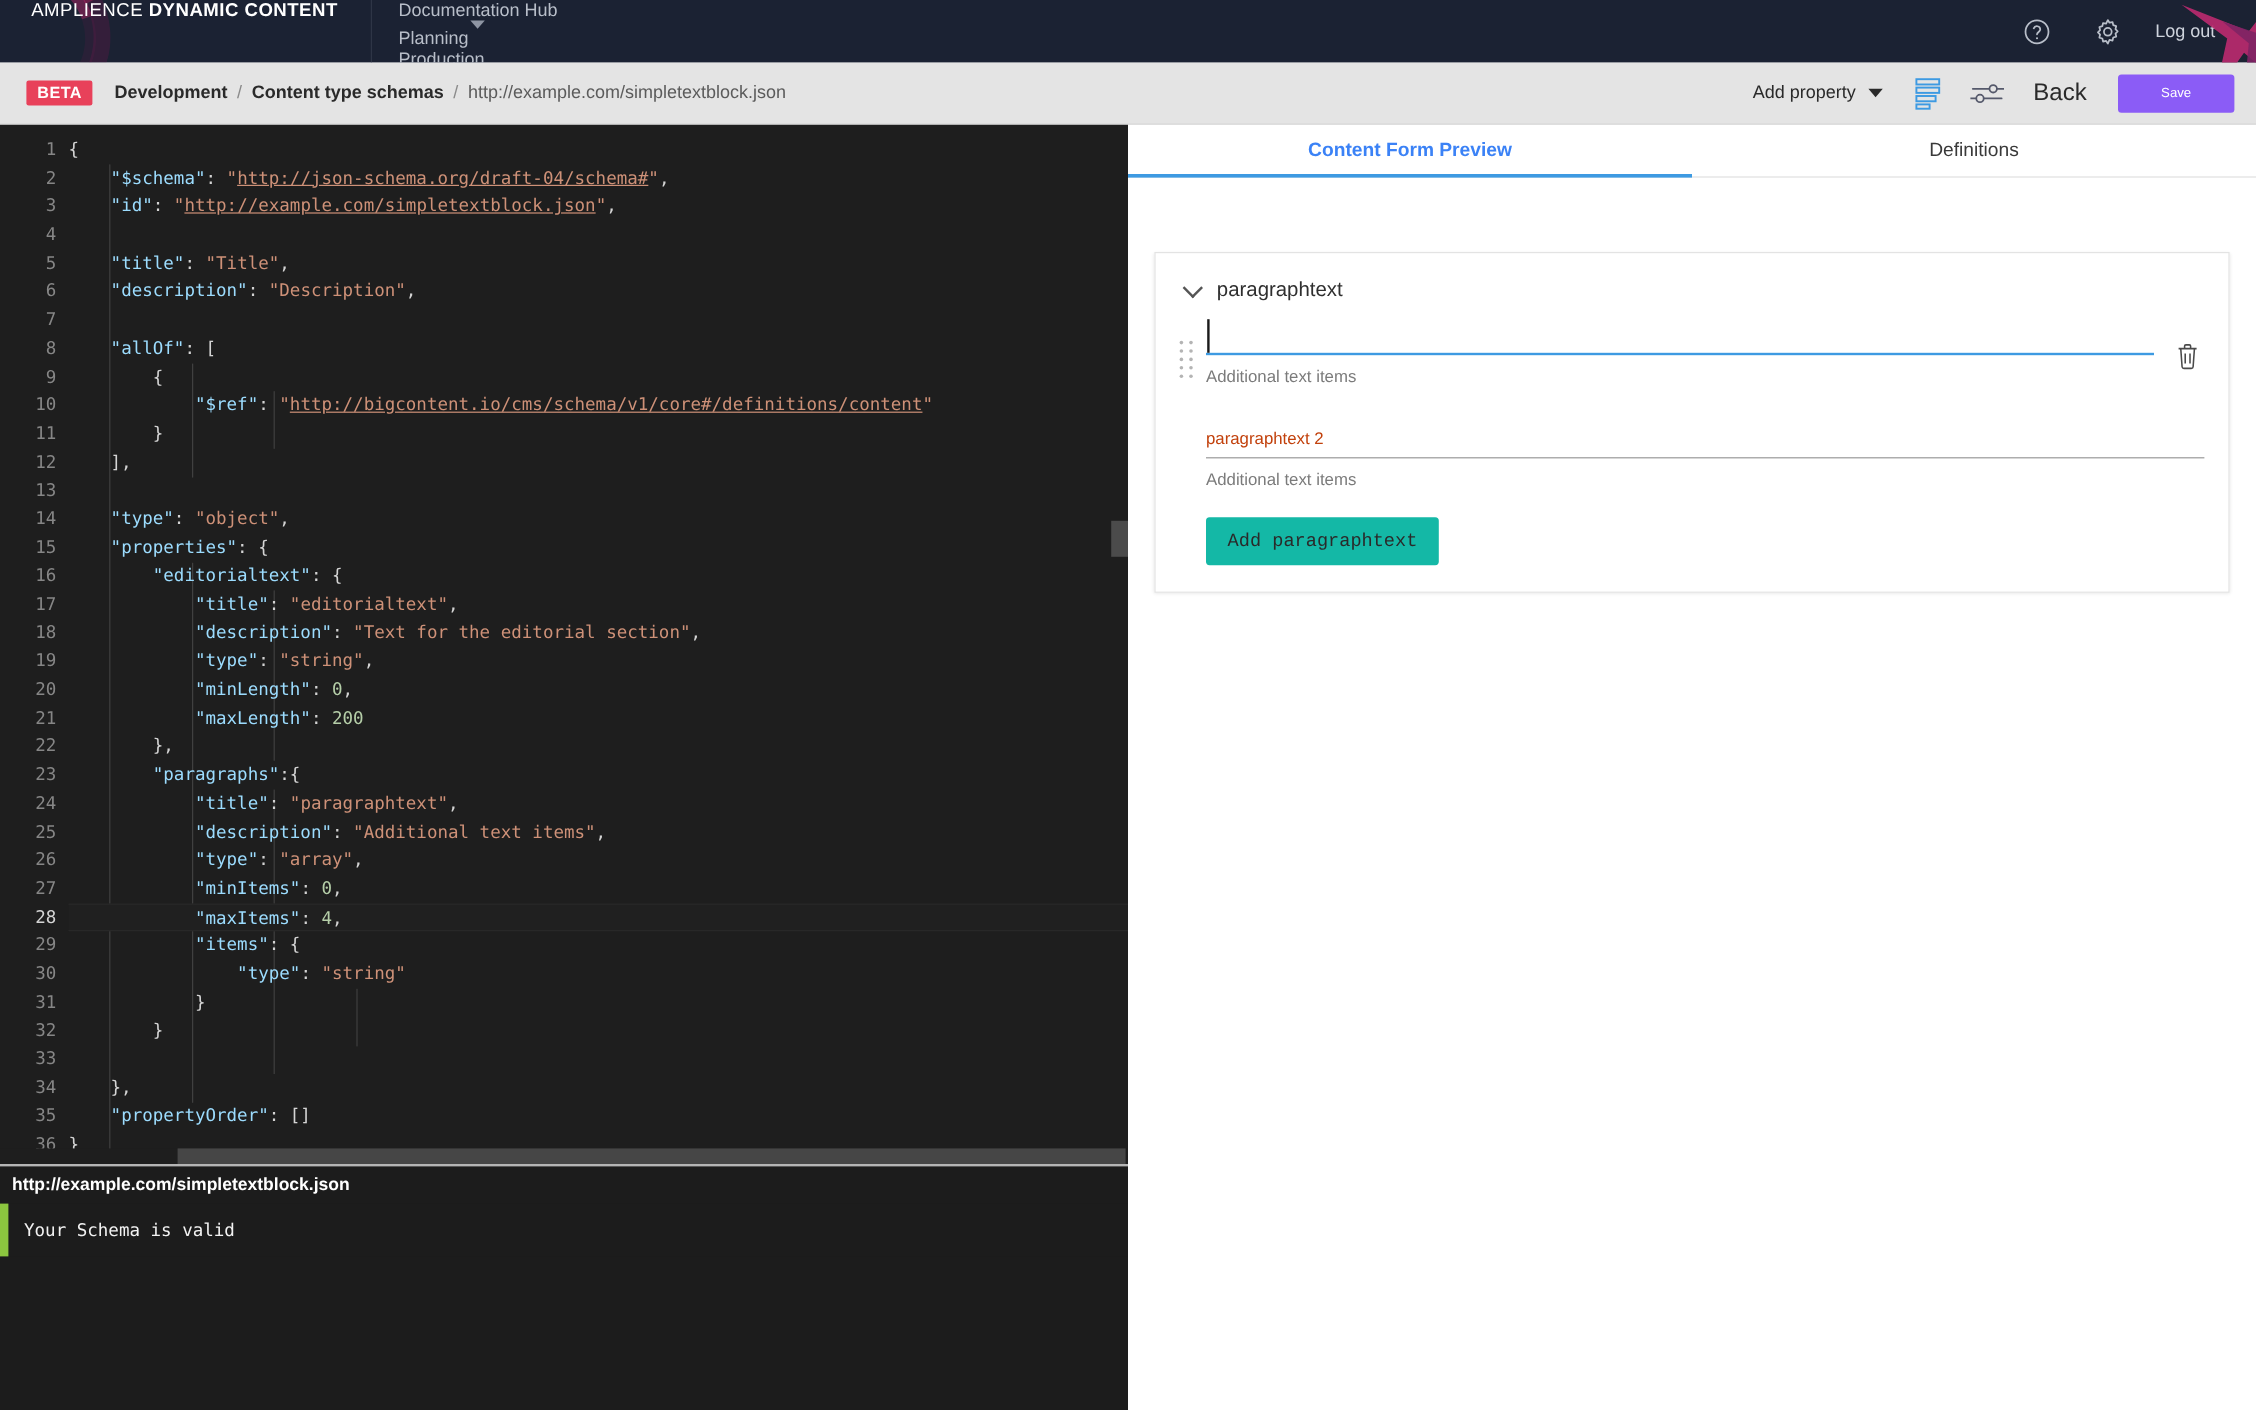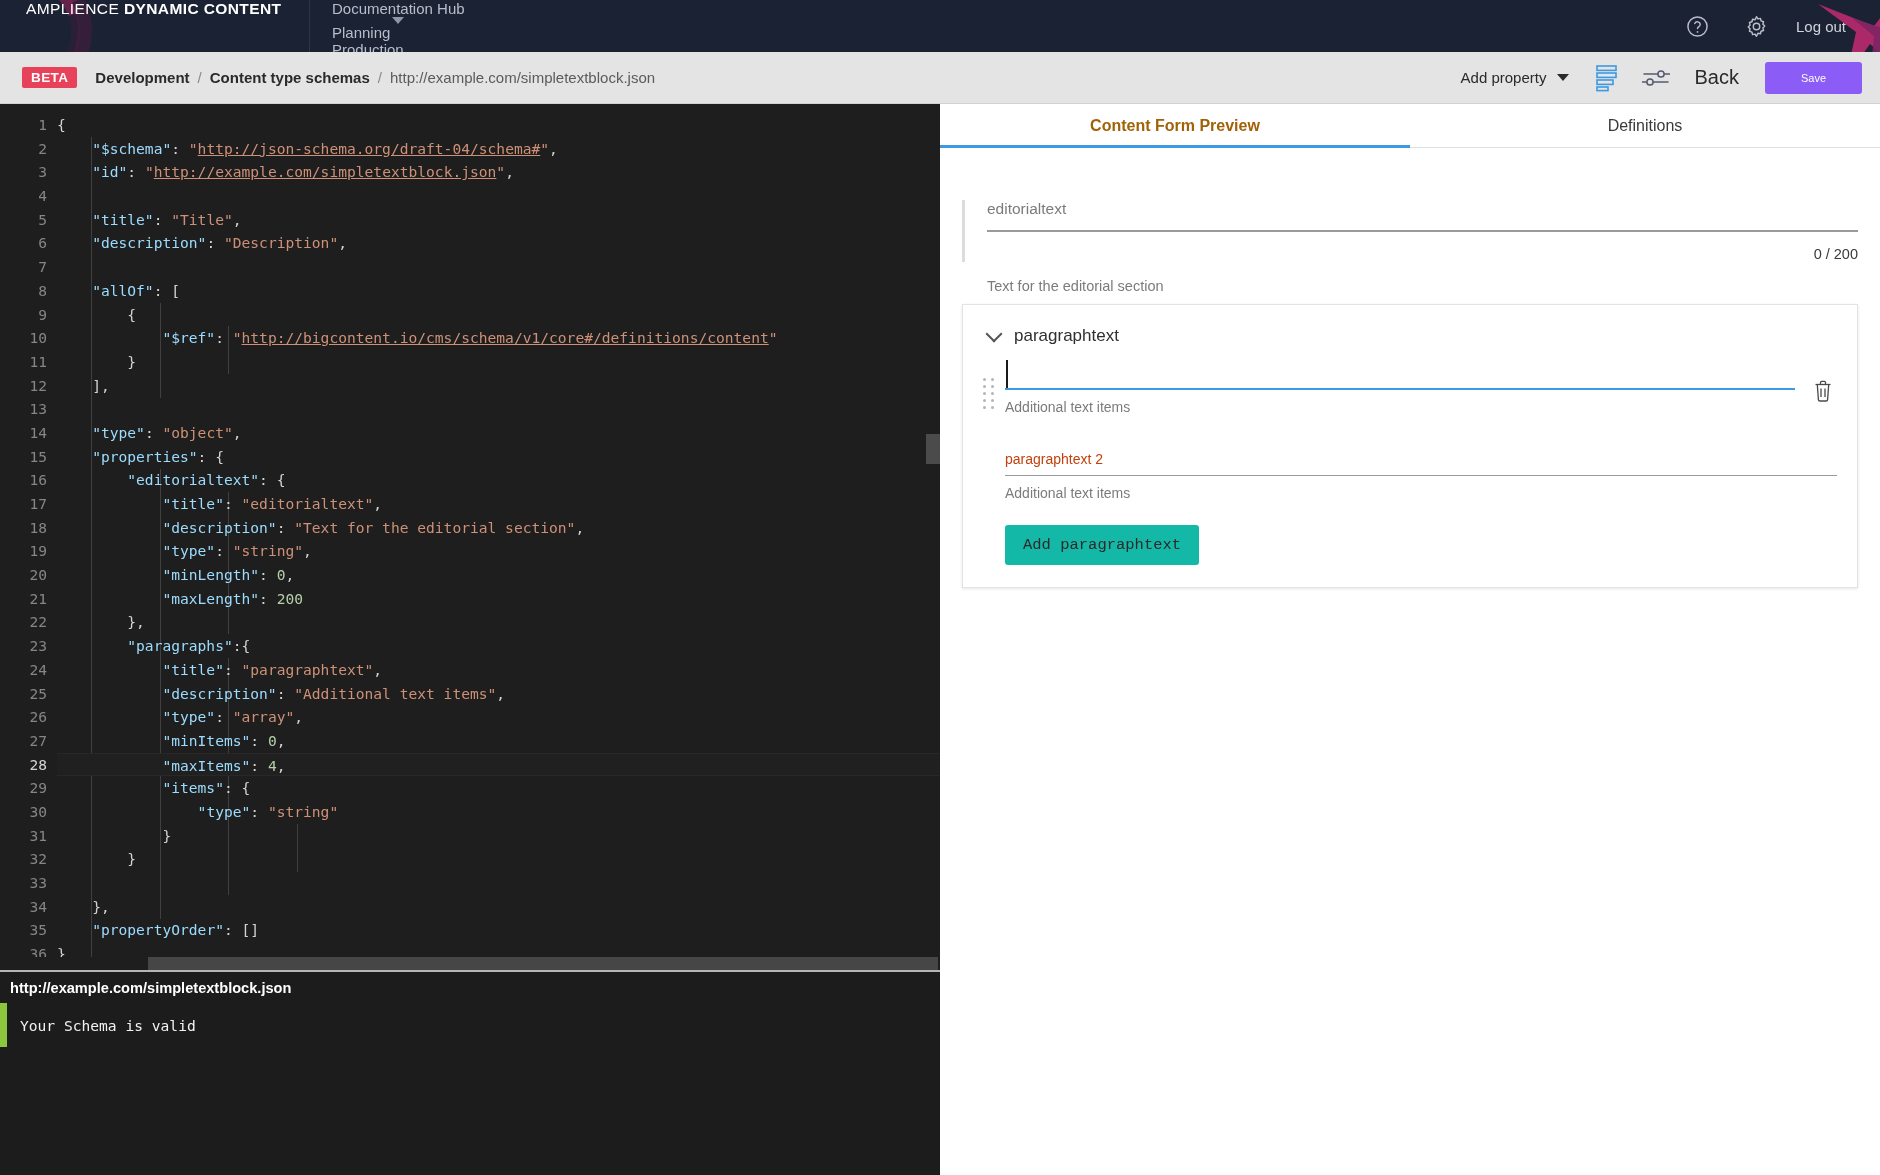--- a/index.html
+++ b/index.html
@@ -242,21 +242,21 @@
     border-bottom: 1px solid #e0e0e0;
     height: 44px;
   }
   .tab {
     flex: 1;
     display: flex; align-items: center; justify-content: center;
     font-size: 16px; color: #3a3a3a;
     cursor: pointer; position: relative;
     white-space: nowrap;
   }
-  .tab.active { color: #a16207; font-weight: 700; }
+  .tab.active { color: #3b82f6; font-weight: 700; }
   .tab.active::after {
     content: "";
     position: absolute; left: 0; right: 0; bottom: -1px;
     height: 3px; background: #3d9ae2;
   }
   .formbody { padding: 52px 0 0 0; }
 
   .fieldcard {
     margin: 0 22px 0 22px;
     border-left: 3px solid #dcdcdc;
@@ -506,28 +506,20 @@
         <div class="tab active">
           <span>Content Form Preview</span>
         </div>
         <div class="tab">
           <span>Definitions</span>
         </div>
       </div>
 
       <div class="formbody">
 
-        <div class="fieldcard">
-          <div class="floatlabel">editorialtext</div>
-          <div class="underline-input"></div>
-          <div class="counter">0 / 200</div>
-        </div>
-        <div style="margin:0 22px 0 47px;">
-          <div class="helper">Text for the editorial section</div>
-        </div>
 
         <div class="arraybox">
           <div class="arrayhead">
             <span class="chev"></span>
             <span class="arraytitle">paragraphtext</span>
           </div>
 
           
           <div class="arrayitem">
             <span class="draghandle">

